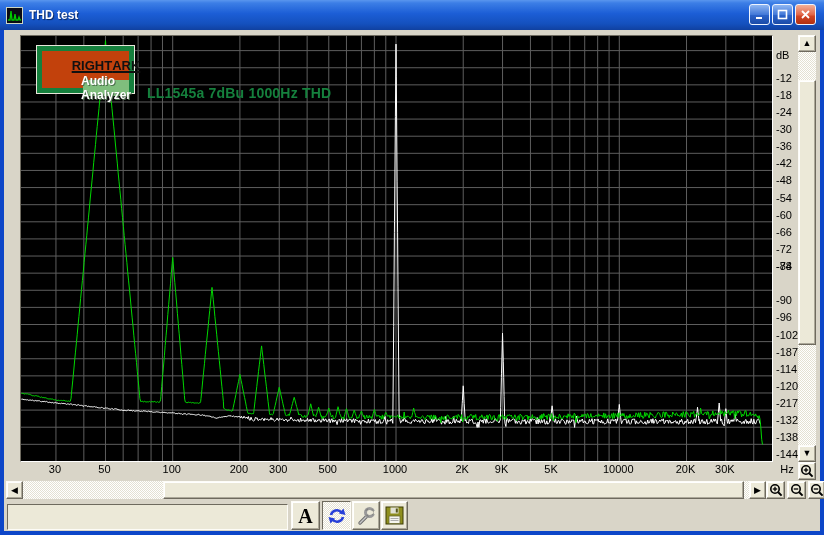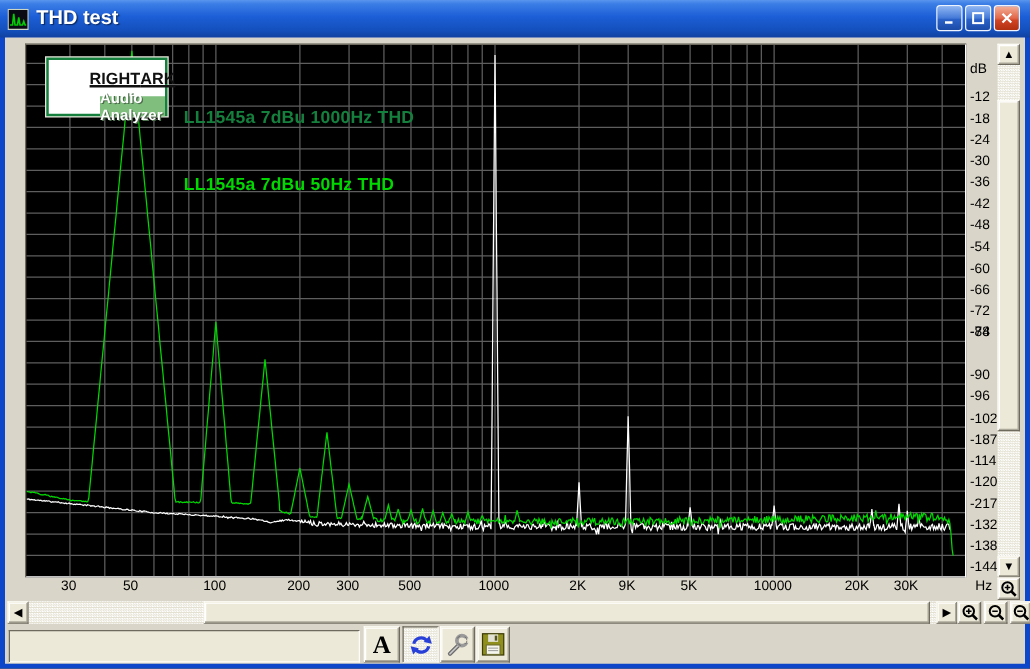--- a/index.html
+++ b/index.html
@@ -3,37 +3,37 @@
 <meta charset="utf-8">
 <style>
   html,body{margin:0;padding:0;background:#777;}
   #window{position:relative;width:824px;height:535px;background:#0d46c8;overflow:hidden;
           font-family:"Liberation Sans",sans-serif;}
   
   #titlebar{position:absolute;left:0;top:0;width:824px;height:30px;
     background:linear-gradient(180deg,#5a96ee 0%,#3c7ee6 10%,#1c5ed6 45%,#1450bd 80%,#1041a0 100%);
     display:flex;align-items:center;}
   #title-icon{width:17px;height:17px;margin-left:6px;flex:0 0 auto;}
-  #title-text{color:#fff;font-size:16px;font-weight:bold;margin-left:6px;
+  #title-text{color:#fff;font-size:12px;font-weight:bold;margin-left:6px;
     text-shadow:1px 1px 1px #09275e;}
   #title-buttons{position:absolute;right:8px;top:4px;display:flex;gap:2px;}
   .tbtn{width:21px;height:21px;border-radius:3px;border:1px solid #eef4ff;box-sizing:border-box;
     background:linear-gradient(180deg,#8fb6f2 0%,#4379d8 50%,#2b62c8 55%,#1b4ba8 100%);
     display:flex;align-items:center;justify-content:center;}
   .tbtn.close{background:linear-gradient(180deg,#f2b098 0%,#e2674a 50%,#d04424 60%,#b03010 100%);}
   
   #client{position:absolute;left:4px;top:30px;width:816px;height:501px;background:#d9d5c8;}
   #plot{position:absolute;left:16px;top:5px;width:751px;height:425px;background:#000;
     border:1px solid;border-color:#6f6b60 #ffffff #ffffff #6f6b60;box-sizing:content-box;}
   #plot svg{display:block;}
   
   #legend{position:absolute;left:126px;top:12px;font-size:14px;font-weight:bold;line-height:18px;
     white-space:pre;letter-spacing:.2px;}
-  #logo{position:absolute;left:16px;top:10px;width:97px;height:47px;border:2px solid #15803d;
-    box-shadow:0 0 0 1px #e8e6da;background:#ffffff;box-sizing:border-box;padding-left:41px;}
+  #logo{position:absolute;left:16px;top:10px;width:97px;height:47px;border:5px solid #15803d;
+    box-shadow:0 0 0 1px #e8e6da;background:#c2410c;box-sizing:border-box;padding-left:41px;}
   #logo-top{height:29px;display:flex;align-items:center;justify-content:center;
     font-weight:bold;font-size:13px;color:#111;}
   #logo-top .w{text-decoration:underline;text-decoration-thickness:2px;}
   #logo-bottom{height:16px;background:#7fbe7d;color:#fff;font-weight:bold;font-size:12px;
     display:flex;align-items:center;justify-content:center;text-shadow:1px 1px 0 #4c6e4c;}
   
   #y-axis{position:absolute;left:769px;top:5px;width:28px;height:427px;font-size:11px;color:#000;margin-top:11px;}
   #y-axis .yt{position:absolute;left:3px;height:14px;line-height:14px;}
   #y-unit{position:absolute;left:3px;top:2px;height:14px;line-height:14px;font-size:11px;}
   #x-axis{position:absolute;left:16px;top:431px;width:753px;height:18px;font-size:11px;color:#000;}
@@ -143,21 +143,20 @@
           <line x1="0" y1="339.86" x2="751" y2="339.86" stroke="#5e5e5e" stroke-width="1"></line>
           <line x1="0" y1="356.978" x2="751" y2="356.978" stroke="#5e5e5e" stroke-width="1"></line>
           <line x1="0" y1="374.096" x2="751" y2="374.096" stroke="#5e5e5e" stroke-width="1"></line>
           <line x1="0" y1="391.21400000000006" x2="751" y2="391.21400000000006" stroke="#5e5e5e" stroke-width="1"></line>
           <line x1="0" y1="408.33200000000005" x2="751" y2="408.33200000000005" stroke="#5e5e5e" stroke-width="1"></line>
           <polyline points="0.4,363.2 1.2,363.2 2.1,363.1 3.0,364.0 3.8,363.5 4.7,363.7 5.6,363.9 6.4,363.7 7.3,364.3 8.2,364.2 9.1,364.1 9.9,364.1 10.8,364.4 11.7,364.1 12.5,364.7 13.4,364.9 14.3,364.4 15.1,365.0 16.0,364.6 16.9,364.9 17.7,364.7 18.6,364.8 19.5,365.5 20.4,365.8 21.2,365.4 22.1,365.7 23.0,365.4 23.8,365.4 24.7,365.8 25.6,365.4 26.4,366.0 27.3,366.5 28.2,366.2 29.1,366.4 29.9,366.5 30.8,366.8 31.7,366.4 32.5,367.0 33.4,366.8 34.3,366.4 35.1,367.0 36.0,366.9 36.9,367.2 37.8,367.6 38.6,367.4 39.5,367.7 40.4,367.2 41.2,367.5 42.1,367.5 43.0,367.3 43.8,367.7 44.7,367.8 45.6,368.4 46.5,367.9 47.3,367.9 48.2,368.6 49.1,367.8 49.9,368.0 50.8,368.2 51.7,369.0 52.5,368.5 53.4,368.6 54.3,368.6 55.2,369.4 56.0,369.2 56.9,368.8 57.8,368.7 58.6,369.4 59.5,369.4 60.4,369.3 61.2,369.6 62.1,370.1 63.0,370.3 63.9,369.4 64.7,369.8 65.6,369.7 66.5,370.7 67.3,370.2 68.2,370.5 69.1,370.9 69.9,370.6 70.8,370.8 71.7,370.9 72.6,370.8 73.4,370.5 74.3,371.1 75.2,371.0 76.0,371.2 76.9,371.8 77.8,371.8 78.6,371.9 79.5,371.9 80.4,371.4 81.3,371.5 82.1,372.3 83.0,372.3 83.9,372.3 84.7,371.8 85.6,372.1 86.5,372.1 87.3,372.6 88.2,372.9 89.1,373.0 89.9,373.3 90.8,372.4 91.7,372.9 92.6,373.5 93.4,372.9 94.3,372.7 95.2,372.9 96.0,373.0 96.9,373.6 97.8,373.7 98.6,374.0 99.5,374.2 100.4,373.9 101.3,374.3 102.1,374.5 103.0,374.4 103.9,374.3 104.7,374.6 105.6,374.7 106.5,374.3 107.3,373.9 108.2,374.4 109.1,374.7 110.0,374.1 110.8,374.6 111.7,375.0 112.6,374.4 113.4,375.2 114.3,375.1 115.2,374.9 116.0,374.8 116.9,374.8 117.8,374.7 118.7,375.2 119.5,375.5 120.4,375.1 121.3,375.6 122.1,374.8 123.0,374.9 123.9,375.1 124.7,375.1 125.6,375.5 126.5,375.7 127.4,375.1 128.2,375.4 129.1,375.7 130.0,375.8 130.8,375.5 131.7,376.2 132.6,376.3 133.4,376.2 134.3,376.2 135.2,375.8 136.1,375.9 136.9,376.0 137.8,376.1 138.7,376.4 139.5,376.7 140.4,376.4 141.3,376.3 142.1,376.2 143.0,376.7 143.9,376.1 144.8,377.0 145.6,376.7 146.5,377.1 147.4,376.8 148.2,376.8 149.1,377.0 150.0,376.6 150.8,377.0 151.7,376.6 152.6,376.9 153.5,376.9 154.3,377.6 155.2,377.5 156.1,377.6 156.9,377.8 157.8,376.8 158.7,377.7 159.5,377.8 160.4,377.6 161.3,378.6 162.2,377.8 163.0,378.2 163.9,377.4 164.8,378.0 165.6,378.7 166.5,378.1 167.4,377.8 168.2,377.7 169.1,378.4 170.0,378.1 170.8,378.4 171.7,378.4 172.6,378.5 173.5,378.7 174.3,379.0 175.2,379.0 176.1,378.9 176.9,378.5 177.8,378.3 178.7,379.0 179.5,379.4 180.4,379.3 181.3,378.7 182.2,379.4 183.0,379.2 183.9,379.4 184.8,380.2 185.6,379.8 186.5,379.9 187.4,380.0 188.2,380.1 189.1,380.1 190.0,380.9 190.9,381.1 191.7,381.1 192.6,381.0 193.5,381.7 194.3,381.9 195.2,382.3 196.1,382.1 196.9,381.8 197.8,381.6 198.7,381.1 199.6,381.4 200.4,381.1 201.3,381.0 202.2,381.1 203.0,380.2 203.9,381.0 204.8,380.0 205.6,380.8 206.5,380.2 207.4,379.8 208.3,379.7 209.1,380.2 210.0,379.5 210.9,380.5 211.7,380.4 212.6,380.0 213.5,380.8 214.3,380.6 215.2,380.5 216.1,381.0 217.0,380.7 217.8,380.5 218.7,380.5 219.6,382.0 220.4,380.2 221.3,382.1 222.2,382.0 223.0,380.2 223.9,381.8 224.8,382.1 225.7,381.0 226.5,382.6 227.4,380.5 228.3,383.9 229.1,384.3 230.0,381.2 230.9,383.7 231.7,384.3 232.6,385.0 233.5,384.4 234.4,381.4 235.2,382.2 236.1,381.8 237.0,384.4 237.8,384.2 238.7,383.2 239.6,384.2 240.4,383.0 241.3,382.1 242.2,382.9 243.0,384.8 243.9,382.3 244.8,383.5 245.7,383.3 246.5,382.9 247.4,384.3 248.3,383.8 249.1,383.9 250.0,381.5 250.9,383.8 251.7,382.6 252.6,384.3 253.5,385.2 254.4,384.5 255.2,383.9 256.1,382.1 257.0,384.0 257.8,384.4 258.7,382.3 259.6,383.3 260.4,383.5 261.3,382.7 262.2,383.7 263.1,385.0 263.9,384.0 264.8,383.3 265.7,383.6 266.5,385.6 267.4,384.0 268.3,384.2 269.1,383.5 270.0,381.1 270.9,382.8 271.8,383.6 272.6,385.1 273.5,383.7 274.4,384.1 275.2,385.1 276.1,384.6 277.0,383.3 277.8,385.5 278.7,385.9 279.6,382.2 280.5,385.3 281.3,384.2 282.2,384.1 283.1,384.1 283.9,385.8 284.8,384.2 285.7,384.8 286.5,382.4 287.4,385.3 288.3,385.0 289.2,383.1 290.0,385.5 290.9,383.3 291.8,382.4 292.6,382.8 293.5,386.1 294.4,383.8 295.2,386.1 296.1,385.2 297.0,383.6 297.9,384.2 298.7,383.6 299.6,386.2 300.5,386.0 301.3,382.7 302.2,382.4 303.1,385.2 303.9,383.5 304.8,383.0 305.7,385.6 306.6,385.6 307.4,383.9 308.3,382.9 309.2,386.8 310.0,383.9 310.9,382.7 311.8,386.3 312.6,384.1 313.5,385.6 314.4,383.9 315.2,385.5 316.1,388.6 317.0,384.4 317.9,383.5 318.7,383.7 319.6,386.4 320.5,382.6 321.3,385.8 322.2,386.4 323.1,382.8 323.9,384.8 324.8,384.5 325.7,382.8 326.6,385.8 327.4,384.9 328.3,383.2 329.2,383.8 330.0,383.4 330.9,386.4 331.8,384.1 332.6,382.7 333.5,386.8 334.4,383.1 335.3,384.4 336.1,384.5 337.0,384.9 337.9,386.4 338.7,384.4 339.6,388.3 340.5,385.9 341.3,384.6 342.2,384.7 343.1,384.4 344.0,386.3 344.8,385.3 345.7,387.1 346.6,386.7 347.4,383.2 348.3,387.0 349.2,386.6 350.0,383.6 350.9,384.4 351.8,384.0 352.7,383.8 353.5,385.7 354.4,383.6 355.3,387.6 356.1,385.4 357.0,387.5 357.9,384.5 358.7,383.4 359.6,387.4 360.5,387.0 361.4,387.1 362.2,385.6 363.1,383.6 364.0,380.4 364.8,385.8 365.7,388.2 366.6,383.7 367.4,385.3 368.3,384.6 369.2,385.2 370.1,383.0 370.9,384.0 371.8,387.3 371.9,378.0 372.7,290.3 373.4,196.8 373.5,185.3 374.4,80.3 375.0,8.1 375.3,40.9 376.1,145.9 376.6,196.8 377.0,250.9 377.9,356.0 378.1,378.0 378.8,383.4 379.6,386.9 380.5,386.1 381.4,383.6 382.2,385.2 383.1,381.7 384.0,383.0 384.8,385.9 385.7,384.4 386.6,386.5 387.5,386.4 388.3,386.9 389.2,386.9 390.1,387.6 390.9,385.5 391.8,384.6 392.7,383.9 393.5,385.6 394.4,383.3 395.3,384.4 396.1,385.5 397.0,385.6 397.9,384.2 398.8,386.6 399.6,386.0 400.5,383.7 401.4,383.8 402.2,385.8 403.1,387.4 404.0,387.5 404.8,384.0 405.7,383.5 406.6,385.4 407.5,385.0 408.3,386.9 409.2,386.2 410.1,385.7 410.9,382.8 411.8,386.9 412.7,383.5 413.0,385.4 413.5,383.5 413.7,383.1 414.3,380.7 414.4,381.0 415.0,383.1 415.3,384.2 415.6,385.4 416.2,384.7 417.0,383.4 417.9,383.2 418.8,384.4 419.6,385.6 420.5,388.2 421.4,385.3 422.2,386.3 423.1,385.5 424.0,388.2 424.9,380.4 425.7,386.5 426.6,383.8 427.5,383.9 428.3,387.8 429.2,385.9 430.1,387.7 430.9,387.2 431.8,386.1 432.7,380.7 433.6,386.7 434.4,386.9 435.3,383.3 436.2,385.2 437.0,386.3 437.9,384.8 438.8,387.0 439.6,383.3 440.3,384.8 440.5,380.1 441.2,367.7 441.4,364.7 442.2,349.8 442.3,350.4 443.1,365.9 443.2,367.7 444.0,381.3 444.2,384.8 444.9,383.7 445.7,387.1 446.6,386.1 447.5,387.5 448.3,383.4 449.2,384.6 450.1,383.8 451.0,382.9 451.8,385.9 452.7,387.7 453.6,387.3 454.4,386.7 455.3,388.2 456.2,391.5 457.0,386.0 457.9,391.4 458.8,384.1 459.7,383.9 460.5,385.7 461.4,384.0 462.3,387.2 463.1,383.0 464.0,383.0 464.9,387.4 465.7,382.8 466.6,385.9 467.5,387.2 468.3,386.5 469.2,385.7 470.1,386.4 471.0,386.7 471.8,386.0 472.7,386.0 473.6,383.2 474.4,382.7 475.3,384.9 476.2,384.5 477.0,385.3 477.9,386.9 478.8,384.9 479.4,383.2 479.7,371.7 480.4,341.3 480.5,337.2 481.4,302.7 481.5,297.1 482.3,325.8 482.7,341.3 483.1,360.3 483.7,383.7 484.0,387.4 484.9,390.5 485.7,382.7 486.6,382.8 487.5,386.5 488.4,383.3 489.2,385.4 490.1,384.4 491.0,384.0 491.8,383.2 492.7,382.9 493.6,383.4 494.4,387.3 495.3,383.5 496.2,387.5 497.1,385.7 497.9,385.0 498.8,386.6 499.7,388.3 500.5,386.9 501.4,383.7 502.3,384.8 503.1,385.4 504.0,383.4 504.9,388.1 505.8,385.8 506.6,384.5 507.5,386.7 508.4,387.5 509.2,382.9 510.1,385.4 511.0,382.9 511.8,383.1 512.7,383.9 513.6,383.4 514.5,384.5 515.3,387.9 516.2,381.5 517.1,388.0 517.9,383.0 518.8,386.5 519.7,387.1 520.5,383.5 521.4,386.6 522.3,384.4 523.2,383.4 524.0,387.9 524.9,388.0 525.8,384.8 526.6,388.1 527.5,387.7 528.4,386.2 529.2,380.6 529.3,385.2 530.1,378.3 530.2,377.7 531.0,370.7 531.1,369.8 531.9,376.6 532.0,377.7 532.7,384.2 532.8,384.4 533.6,386.3 534.5,382.8 535.3,387.2 536.2,387.4 537.1,384.5 537.9,384.7 538.8,387.5 539.7,385.5 540.5,383.1 541.4,383.5 542.3,384.2 543.2,385.2 544.0,387.6 544.9,388.3 545.8,383.9 546.6,384.2 547.5,387.3 548.4,384.7 549.2,386.6 550.1,386.0 551.0,383.6 551.9,384.5 552.7,383.9 553.6,391.4 554.5,383.5 555.3,380.1 556.2,383.1 557.1,387.2 557.9,386.8 558.8,383.9 559.7,385.5 560.6,383.9 561.4,383.0 562.3,387.0 563.2,385.4 564.0,384.9 564.9,387.2 565.8,387.3 566.6,387.7 567.5,387.1 568.4,383.4 569.3,385.6 570.1,385.2 571.0,382.7 571.9,387.9 572.7,387.9 573.6,383.0 574.5,384.3 575.3,383.6 576.2,384.6 577.1,383.0 578.0,386.1 578.8,385.0 579.7,387.0 580.6,384.0 581.4,387.2 582.3,385.8 583.2,387.7 584.0,388.2 584.9,387.2 585.8,386.7 586.7,382.9 587.5,386.9 588.4,386.6 589.3,387.7 590.1,383.5 591.0,384.6 591.9,383.4 592.7,385.1 593.6,384.6 594.5,383.0 595.4,387.4 596.2,383.3 596.5,384.6 597.1,380.0 597.4,376.9 598.0,371.6 598.3,368.4 598.8,373.5 599.2,376.9 599.7,381.8 600.1,385.2 600.6,387.7 601.4,385.0 602.3,384.4 603.2,383.1 604.1,383.8 604.9,382.7 605.8,387.5 606.7,386.7 607.5,383.8 608.4,387.6 609.3,388.2 610.1,387.3 611.0,383.4 611.9,383.4 612.8,383.1 613.6,383.1 614.5,388.1 615.4,384.8 616.2,387.1 617.1,386.9 618.0,387.4 618.8,386.2 619.7,384.3 620.6,385.2 621.4,387.0 622.3,387.5 623.2,387.3 624.1,385.6 624.9,388.2 625.8,387.9 626.7,384.0 627.5,387.1 628.4,386.8 629.3,384.4 630.1,383.2 631.0,387.2 631.9,382.7 632.8,387.4 633.6,385.7 634.5,383.3 635.4,384.2 636.2,387.7 637.1,386.7 638.0,385.3 638.8,384.0 639.7,385.4 640.6,383.5 641.5,384.5 642.3,382.8 643.2,387.8 644.1,386.9 644.9,384.2 645.8,385.1 646.7,384.2 647.5,387.3 648.4,384.2 649.3,384.7 650.2,387.4 651.0,386.0 651.9,387.2 652.8,385.4 653.6,385.4 654.5,384.5 655.4,387.3 656.2,385.5 657.1,387.8 658.0,388.2 658.9,384.3 659.7,386.0 660.6,383.2 661.5,386.0 662.3,388.2 663.2,388.0 664.1,385.1 664.9,386.8 665.8,384.9 666.7,383.4 667.6,387.7 668.4,386.0 669.3,387.5 670.2,384.2 671.0,386.2 671.9,387.7 672.8,383.7 673.6,382.9 674.5,386.6 675.0,382.7 675.4,381.5 675.7,378.4 676.3,373.6 676.5,371.2 677.1,376.8 677.3,378.4 678.0,384.8 678.0,383.2 678.9,388.1 679.7,387.1 680.6,383.9 681.5,383.8 682.3,387.3 683.2,385.3 684.1,388.0 685.0,386.0 685.8,383.4 686.7,388.3 687.6,387.4 688.4,387.4 689.3,385.7 690.2,383.2 691.0,386.3 691.9,385.5 692.8,382.9 693.6,385.3 694.5,383.0 695.4,385.7 696.3,387.9 696.6,385.1 697.1,379.1 697.4,376.2 698.0,368.8 698.2,367.0 698.9,375.5 698.9,376.2 699.7,385.1 699.7,384.3 700.6,383.2 701.5,388.0 702.3,388.3 703.2,389.9 703.5,385.3 704.1,379.9 704.2,379.1 704.8,372.7 705.0,373.8 705.5,379.1 705.8,382.1 706.2,385.3 706.7,387.4 707.6,383.0 708.4,387.9 709.3,385.4 710.2,383.8 711.0,385.7 711.9,383.7 712.8,385.4 712.8,385.3 713.4,381.9 713.7,380.6 714.1,378.4 714.5,380.7 714.8,381.9 715.4,385.4 715.4,385.4 716.3,383.1 717.1,384.4 718.0,385.6 718.9,385.7 719.7,385.6 720.6,387.7 721.5,387.2 722.4,385.3 723.2,387.7 724.1,384.3 725.0,383.5 725.8,387.5 726.7,385.1 727.6,387.7 728.4,385.4 729.3,387.3 730.2,382.7 731.1,386.7 731.9,388.1 732.8,383.2 733.7,387.0 734.5,388.1 735.4,385.8 736.3,383.6 737.1,382.8 738.0,383.6 738.9,387.4 739.8,387.7" fill="none" stroke="#ffffff" stroke-width="1"></polyline>
           <polyline points="0.4,357.3 1.2,357.3 2.1,357.5 3.0,357.7 3.8,358.2 4.7,357.6 5.6,357.9 6.5,357.8 7.3,358.2 8.2,358.2 9.1,358.5 9.9,358.9 10.8,359.4 11.7,359.8 12.6,359.7 13.4,360.0 14.3,359.7 15.2,359.6 16.0,360.1 16.9,360.1 17.8,360.2 18.7,361.2 19.5,361.4 20.4,360.9 21.3,361.6 22.2,361.4 23.0,361.9 23.9,361.7 24.8,361.8 25.6,362.2 26.5,362.7 27.4,362.9 28.3,362.9 29.1,363.1 30.0,362.7 30.9,363.3 31.7,363.0 32.6,363.7 33.5,363.9 34.4,363.5 35.2,364.3 36.1,364.6 37.0,364.2 37.8,364.3 38.7,364.7 39.6,364.4 40.5,364.4 41.3,364.7 42.2,364.4 43.1,364.4 44.0,364.7 44.8,365.2 45.7,365.0 46.6,365.3 47.4,364.9 48.3,365.4 49.2,365.3 50.1,362.2 50.3,359.2 50.9,353.2 51.8,344.1 52.7,335.0 53.5,326.0 54.4,316.9 55.3,307.9 56.2,298.8 57.0,289.8 57.9,280.7 58.8,271.6 59.6,262.6 60.5,253.5 61.4,244.5 62.3,235.4 63.1,226.4 64.0,217.3 64.9,208.2 65.8,199.2 66.6,190.1 67.1,185.6 67.5,181.1 68.4,172.0 69.2,163.0 70.1,153.9 71.0,144.8 71.9,135.8 72.7,126.7 73.6,117.7 74.5,108.6 75.3,99.5 76.2,90.5 77.1,81.4 78.0,72.4 78.8,63.3 79.7,54.3 80.6,45.2 81.4,36.1 82.3,27.1 83.2,18.0 84.1,9.0 84.5,4.6 84.9,9.4 85.8,18.4 86.7,27.5 87.6,36.5 88.4,45.6 89.3,54.6 90.2,63.7 91.0,72.8 91.9,81.8 92.8,90.9 93.7,99.9 94.5,109.0 95.4,118.0 96.3,127.1 97.1,136.2 98.0,145.2 98.9,154.3 99.8,163.3 100.6,172.4 101.5,181.4 101.9,185.6 102.4,190.5 103.2,199.6 104.1,208.6 105.0,217.7 105.9,226.7 106.7,235.8 107.6,244.9 108.5,253.9 109.4,263.0 110.2,272.0 111.1,281.1 112.0,290.1 112.8,299.2 113.7,308.3 114.6,317.3 115.5,326.4 116.3,335.4 117.2,344.5 118.1,353.5 118.6,359.2 118.9,362.6 119.8,365.7 120.7,365.4 121.6,365.1 122.4,366.1 123.3,365.3 124.2,365.7 125.0,366.0 125.9,365.9 126.8,365.8 127.7,365.9 128.5,365.4 129.4,366.2 130.3,365.5 131.1,365.6 132.0,365.9 132.9,365.8 133.8,365.4 134.6,366.0 135.5,366.3 136.4,365.6 137.3,366.3 138.1,366.3 139.0,365.6 139.7,363.2 139.9,360.8 140.7,350.5 141.6,340.3 142.5,330.0 143.4,319.7 144.2,309.4 145.1,299.2 145.6,293.8 146.0,288.9 146.8,278.6 147.7,268.4 148.6,258.1 149.5,247.8 150.3,237.6 151.2,227.3 151.7,221.5 152.1,225.9 152.9,236.2 153.8,246.4 154.7,256.7 155.6,267.0 156.4,277.3 157.3,287.5 157.8,293.8 158.2,297.8 159.1,308.1 159.9,318.3 160.8,328.6 161.7,338.9 162.5,349.1 163.4,359.4 163.7,363.2 164.3,365.9 165.2,366.6 166.0,366.4 166.9,366.7 167.8,366.0 168.6,366.5 169.5,366.3 170.4,366.9 171.3,366.5 172.1,366.7 173.0,366.9 173.9,367.2 174.7,366.9 175.6,367.0 176.5,366.9 177.4,367.4 178.2,366.9 179.1,366.8 179.6,365.8 180.0,362.4 180.9,353.6 181.7,344.9 182.6,336.1 183.5,327.3 184.3,318.6 185.2,309.8 185.2,309.8 186.1,301.0 187.0,292.3 187.8,283.5 188.7,274.7 189.6,266.0 190.4,257.2 191.0,251.4 191.3,254.4 192.2,263.2 193.1,271.9 193.9,280.7 194.8,289.4 195.7,298.2 196.5,307.0 196.8,309.8 197.4,315.7 198.3,324.5 199.2,333.3 200.0,342.0 200.9,350.8 201.8,359.6 202.4,365.8 202.7,372.3 203.5,372.7 204.4,373.4 205.3,373.9 206.1,373.9 207.0,374.4 207.9,373.7 208.8,374.5 209.6,374.6 210.5,375.3 211.4,374.6 211.5,375.0 212.2,371.6 213.1,367.3 214.0,363.0 214.9,358.6 215.1,357.3 215.7,354.3 216.6,349.9 217.5,345.6 218.3,341.3 218.9,338.4 219.2,339.9 220.1,344.3 221.0,348.6 221.8,352.9 222.7,357.3 222.7,357.3 223.6,361.6 224.5,365.9 225.3,370.3 226.2,374.6 226.4,375.4 227.1,377.4 227.9,377.6 228.8,377.3 229.7,377.6 230.6,377.8 231.4,377.6 232.3,377.8 232.7,376.7 233.2,372.6 234.0,365.2 234.9,357.8 235.8,350.4 236.5,344.0 236.7,343.0 237.5,335.6 238.4,328.2 239.3,320.8 240.1,313.4 240.6,309.9 241.0,313.8 241.9,321.2 242.8,328.6 243.6,336.0 244.5,343.4 244.6,344.0 245.4,350.8 246.3,358.2 247.1,365.6 248.0,373.0 248.4,376.7 248.9,378.7 249.7,378.5 250.6,378.2 251.5,378.8 252.1,378.3 252.4,377.4 253.2,373.6 254.1,369.7 255.0,365.8 255.1,365.2 255.8,361.9 256.7,358.1 257.6,354.2 258.2,351.3 258.5,352.2 259.3,356.1 260.2,360.0 261.1,363.9 261.4,365.2 261.9,367.7 262.8,371.6 263.7,375.5 264.4,378.5 264.6,379.3 265.4,379.7 266.3,379.0 267.2,379.5 268.1,377.9 268.4,379.4 268.9,377.4 269.8,374.1 270.7,370.8 270.7,370.5 271.5,367.5 272.4,364.2 273.2,361.3 273.3,361.6 274.2,364.9 275.0,368.2 275.6,370.5 275.9,371.5 276.8,374.8 277.6,378.1 278.0,379.0 278.5,378.2 279.4,378.5 280.3,378.9 281.1,380.9 282.0,381.2 282.9,381.1 283.7,379.3 284.6,381.5 285.5,380.4 286.4,379.0 286.9,379.1 287.2,378.6 288.1,374.8 288.3,374.2 289.0,371.0 289.7,367.8 289.9,368.4 290.7,372.2 291.2,374.2 291.6,376.0 292.5,379.8 292.6,378.7 293.3,378.7 294.2,379.6 294.9,380.6 295.1,379.5 296.0,377.0 296.2,376.0 296.8,373.9 297.6,371.2 297.7,371.7 298.6,374.8 298.9,376.0 299.4,378.0 300.2,380.6 300.3,379.6 301.2,382.9 302.1,380.3 302.9,381.7 303.8,380.4 304.7,380.4 305.2,379.5 305.5,379.0 306.4,376.7 306.4,376.7 307.3,373.8 307.8,372.1 308.2,373.4 309.0,376.4 309.1,376.7 309.9,379.3 310.4,381.0 310.8,380.2 311.7,379.3 312.5,383.0 313.4,382.5 314.3,381.6 314.6,381.0 315.1,378.8 315.8,376.0 316.0,375.0 316.9,371.3 317.0,370.7 317.8,373.8 318.3,376.0 318.6,377.6 319.4,379.1 319.5,379.2 320.4,381.7 321.2,382.4 322.1,381.0 323.0,383.3 323.1,381.1 323.9,378.3 324.2,376.9 324.7,375.2 325.5,372.7 325.6,373.2 326.5,376.2 326.7,376.9 327.3,379.2 327.9,381.1 328.2,381.9 329.1,382.5 330.0,381.4 330.8,382.0 331.0,381.1 331.7,378.9 332.1,377.7 332.6,376.2 333.2,374.1 333.5,374.8 334.3,377.6 334.3,377.7 335.2,379.8 335.4,380.4 336.1,382.7 336.9,381.3 337.8,381.9 338.2,379.9 338.7,378.9 339.3,378.1 339.6,377.4 340.4,375.0 340.4,375.0 341.3,377.4 341.5,378.1 342.2,379.9 342.6,381.1 343.0,379.3 343.9,383.0 344.8,381.8 345.7,379.1 346.5,381.7 347.4,381.9 348.3,379.4 349.1,381.6 350.0,380.6 350.9,382.7 351.2,381.1 351.8,379.0 352.2,377.4 352.6,376.0 353.4,373.5 353.5,374.0 354.4,377.0 354.5,377.4 355.3,380.0 355.5,380.3 356.1,379.5 357.0,380.2 357.9,379.3 358.7,381.4 359.6,380.1 360.5,383.2 361.4,378.9 362.2,383.0 362.6,381.1 363.1,380.0 363.7,378.8 364.0,378.1 364.8,376.4 364.8,376.5 365.7,378.4 365.9,378.8 366.6,380.3 367.0,380.1 367.5,379.8 368.3,379.4 369.2,382.2 370.1,379.4 370.9,380.5 371.8,381.3 372.7,380.6 373.6,380.3 374.4,380.8 375.3,381.0 376.2,380.4 377.1,378.8 377.9,382.2 378.8,381.1 379.7,379.9 380.5,382.4 381.4,381.6 382.3,382.4 383.2,376.0 384.0,382.3 384.9,380.5 385.8,381.2 386.6,380.0 387.5,380.4 388.4,381.0 389.3,382.6 390.1,380.6 390.7,381.0 391.0,379.7 391.7,376.7 391.9,375.8 392.7,372.1 392.7,372.4 393.6,376.4 393.7,376.7 394.5,379.1 394.7,381.0 395.4,380.5 396.2,380.9 397.1,381.4 398.0,381.9 398.8,381.7 399.7,382.4 400.6,380.7 401.5,379.9 402.3,380.5 403.2,382.5 404.1,383.8 405.0,381.5 405.8,380.5 406.7,379.0 407.6,380.5 408.4,379.8 409.3,383.3 410.2,378.9 411.1,381.1 411.9,383.4 412.8,378.9 413.7,383.0 414.5,379.5 415.4,382.1 416.3,383.7 417.2,383.0 418.0,382.5 418.9,381.2 419.8,386.8 420.6,380.2 421.5,382.3 422.4,383.5 423.3,380.5 424.1,383.7 425.0,383.8 425.9,379.3 426.8,379.0 427.6,380.1 428.5,382.3 429.4,382.3 430.2,382.7 431.1,382.6 432.0,380.8 432.9,382.3 433.7,380.1 434.6,380.1 435.5,379.6 436.3,382.6 437.2,378.4 438.1,380.0 439.0,380.6 439.8,382.9 440.7,378.5 441.6,386.0 442.4,382.8 443.3,382.5 444.2,380.8 445.1,383.1 445.9,383.7 446.8,380.3 447.7,381.5 448.6,380.2 449.4,378.6 450.3,378.5 451.2,380.1 452.0,382.5 452.9,379.2 453.8,381.4 454.7,378.5 455.5,384.1 456.4,383.0 457.3,383.5 458.1,383.2 459.0,380.5 459.9,381.4 460.8,378.8 461.6,381.0 462.5,383.1 463.4,380.5 464.2,382.3 465.1,381.3 466.0,378.9 466.9,383.4 467.7,379.9 468.6,378.4 469.5,379.8 470.4,383.8 471.2,383.5 472.1,380.3 473.0,379.4 473.8,383.4 474.7,383.0 475.6,383.6 476.5,385.2 477.3,380.1 478.2,378.5 479.1,382.6 479.9,380.7 480.8,379.4 481.7,378.8 482.6,383.4 483.4,380.0 484.3,381.6 485.2,383.3 486.0,379.4 486.9,379.2 487.8,379.3 488.7,378.8 489.5,380.2 490.4,379.0 491.3,382.2 492.2,382.0 493.0,381.4 493.9,378.8 494.8,381.7 495.6,384.8 496.5,381.2 497.4,379.7 498.3,383.9 499.1,378.1 500.0,379.2 500.9,379.9 501.7,383.5 502.6,381.6 503.5,380.2 504.4,379.5 505.2,380.0 506.1,379.1 507.0,383.9 507.8,380.0 508.7,381.6 509.6,381.7 510.5,382.7 511.3,378.6 512.2,382.0 513.1,381.3 514.0,380.7 514.8,383.2 515.7,382.9 516.6,383.5 517.4,382.0 518.3,382.6 519.2,379.4 520.1,383.4 520.9,378.2 521.8,382.3 522.7,377.6 523.5,379.5 524.4,381.0 525.3,379.5 526.2,383.6 527.0,378.7 527.9,378.1 528.8,379.9 529.6,382.9 530.5,377.6 531.4,380.3 532.3,384.8 533.1,381.5 534.0,379.7 534.9,382.1 535.8,381.4 536.6,381.6 537.5,382.7 538.4,378.2 539.2,379.4 540.1,382.4 541.0,383.1 541.9,382.2 542.7,379.9 543.6,379.9 544.5,380.3 545.3,379.8 546.2,382.3 547.1,377.8 548.0,380.5 548.8,378.4 549.7,379.1 550.6,381.6 551.4,379.7 552.3,382.4 553.2,377.3 554.1,378.0 554.9,386.5 555.8,383.0 556.7,379.7 557.6,381.9 558.4,381.5 559.3,380.1 560.2,381.0 561.0,378.4 561.9,380.8 562.8,378.4 563.7,378.8 564.5,378.2 565.4,381.8 566.3,377.6 567.1,378.2 568.0,382.1 568.9,381.3 569.8,377.6 570.6,381.2 571.5,381.2 572.4,380.5 573.2,381.1 574.1,379.9 575.0,379.2 575.9,379.4 576.7,380.9 577.6,377.8 578.5,380.0 579.4,379.4 580.2,379.9 581.1,379.2 582.0,381.4 582.8,376.9 583.7,382.2 584.6,377.8 585.5,382.0 586.3,381.3 587.2,379.2 588.1,379.1 588.9,382.2 589.8,380.6 590.7,377.7 591.6,382.8 592.4,376.8 593.3,382.2 594.2,377.5 595.0,379.1 595.9,380.7 596.8,376.9 597.7,381.6 598.5,376.8 599.4,380.0 600.3,379.9 601.2,377.3 602.0,380.1 602.9,377.5 603.8,381.2 604.6,382.4 605.5,379.6 606.4,382.5 607.3,379.8 608.1,382.0 609.0,378.2 609.9,381.6 610.7,381.1 611.6,380.9 612.5,379.4 613.4,380.7 614.2,380.8 615.1,376.8 616.0,377.9 616.8,381.0 617.7,376.7 618.6,381.7 619.5,376.5 620.3,380.7 621.2,379.8 622.1,382.4 623.0,380.9 623.8,376.3 624.7,380.4 625.6,377.2 626.4,377.6 627.3,380.0 628.2,382.0 629.1,376.4 629.9,378.6 630.8,377.8 631.7,379.4 632.5,380.4 633.4,381.2 634.3,382.1 635.2,379.6 636.0,378.5 636.9,376.6 637.8,376.7 638.6,377.3 639.5,380.7 640.4,381.5 641.3,381.0 642.1,376.0 643.0,376.1 643.9,381.4 644.8,376.0 645.6,376.4 646.5,379.8 647.4,379.0 648.2,381.7 649.1,379.0 650.0,380.1 650.9,380.9 651.7,376.0 652.6,377.7 653.5,378.3 654.3,379.5 655.2,376.8 656.1,377.6 657.0,380.0 657.8,379.2 658.7,380.6 659.6,379.1 660.4,377.1 661.3,381.3 662.2,375.6 663.1,379.0 663.9,381.3 664.8,375.7 665.7,377.3 666.6,376.8 667.4,379.1 668.3,380.0 669.2,381.2 670.0,376.4 670.9,377.7 671.8,377.2 672.7,375.4 673.5,381.2 674.4,378.9 675.3,377.7 676.1,376.8 677.0,379.7 677.9,379.0 678.8,378.5 679.6,372.2 680.5,377.3 681.4,378.4 682.2,379.0 683.1,377.4 684.0,376.8 684.9,375.9 685.7,378.9 686.6,375.5 687.5,376.2 688.3,382.8 689.2,380.6 690.1,378.4 691.0,378.8 691.8,374.9 692.7,379.7 693.6,379.4 694.5,376.6 695.3,378.8 696.2,377.9 697.1,377.6 697.9,376.9 698.8,378.8 699.7,374.5 700.6,377.8 701.4,375.4 702.3,377.5 703.2,380.2 704.0,375.4 704.9,378.0 705.8,377.6 706.7,376.2 707.5,374.3 708.4,378.4 709.3,379.0 710.1,375.4 711.0,377.2 711.9,374.8 712.8,375.2 713.6,382.7 714.5,375.5 715.4,379.8 716.3,374.9 717.1,377.1 718.0,374.6 718.9,375.2 719.7,375.9 720.6,380.9 721.5,378.3 722.4,379.9 723.2,378.0 724.1,374.6 725.0,374.9 725.8,380.4 726.7,379.3 727.6,379.9 728.5,377.7 729.3,376.3 730.2,379.7 731.1,378.5 731.9,378.2 732.8,378.6 733.7,380.2 734.6,377.9 735.4,380.1 736.3,380.0 737.2,382.3 738.1,379.6 738.9,382.6 739.8,391.0 740.7,403.4 741.5,408.5" fill="none" stroke="#00d800" stroke-width="1"></polyline>
         </svg>
       <div id="legend">
         <div class="lg" style="color: #15803d;">LL1545a 7dBu 1000Hz THD</div>
-        <div class="lg" style="color: rgb(0, 216, 0);">LL1545a 7dBu 50Hz THD</div>
       </div>
       <div id="logo">
         <div id="logo-top">
           <span class="w">RIGHT</span>
           <svg width="21" height="26" viewBox="0 0 21 26">
             <polyline points="0,19 5,16 8,4 11,23 14,2 17,17 21,14" fill="none" stroke="#00a400" stroke-width="2"></polyline>
           </svg>
           <span class="w">ARK</span>
         </div>
         <div id="logo-bottom">Audio Analyzer</div>

